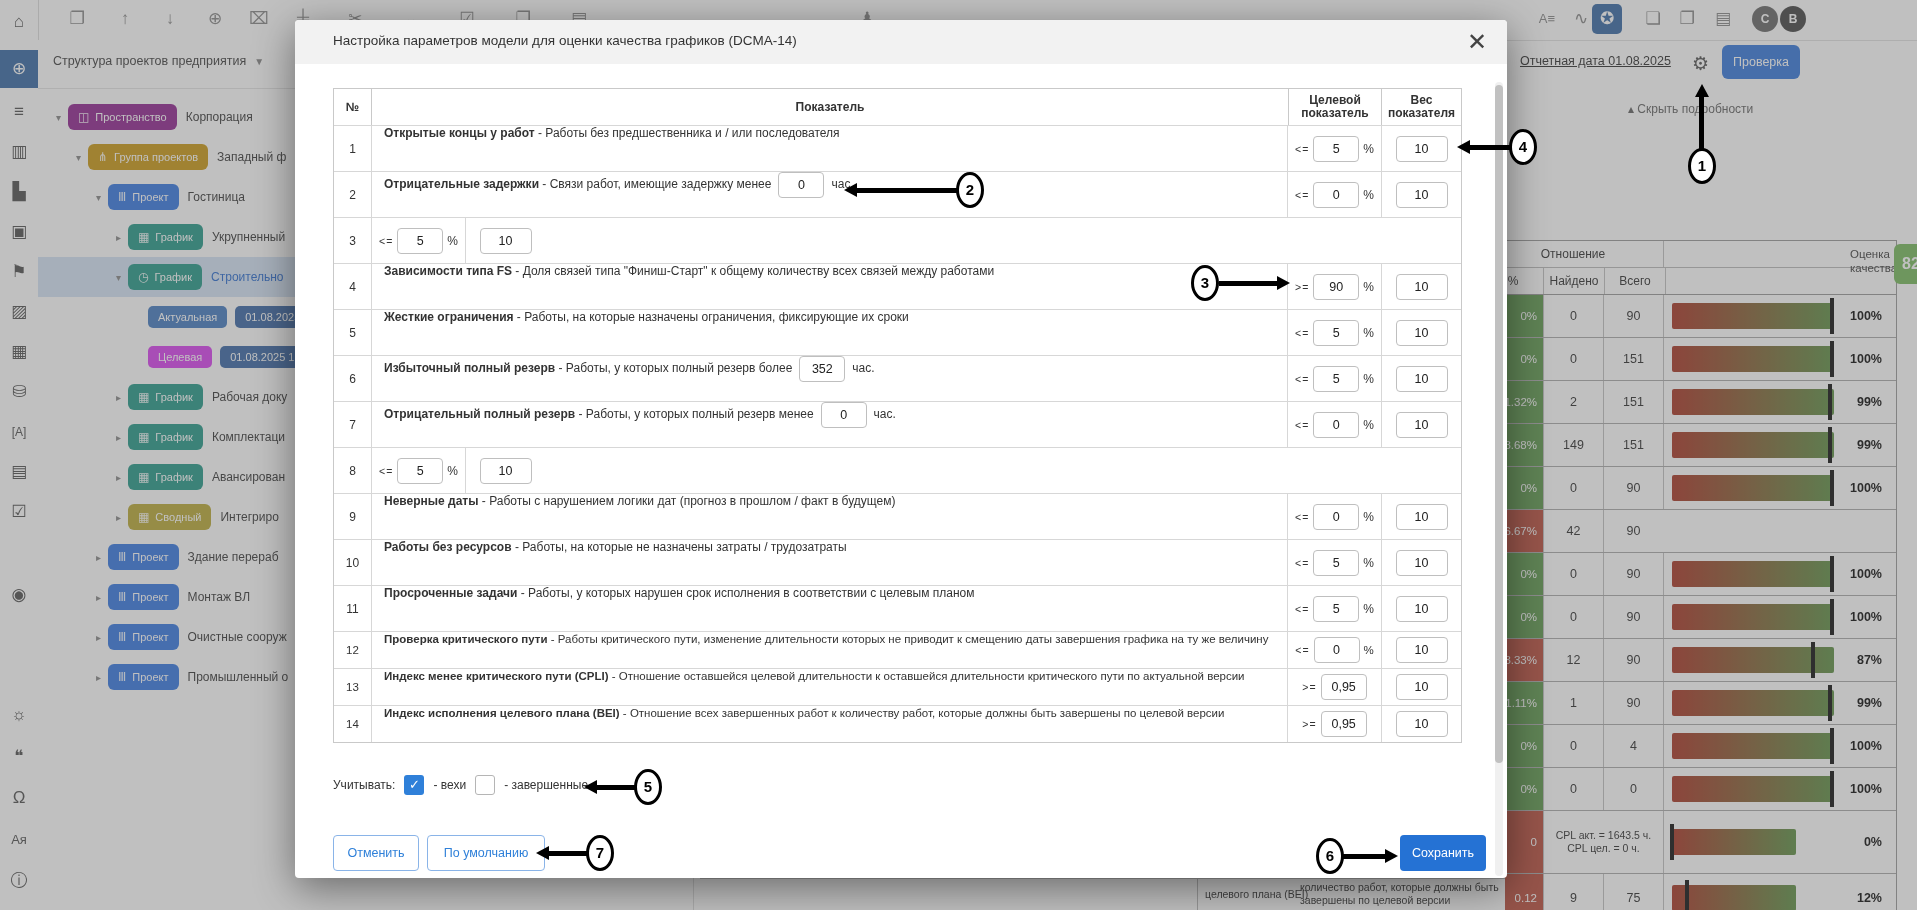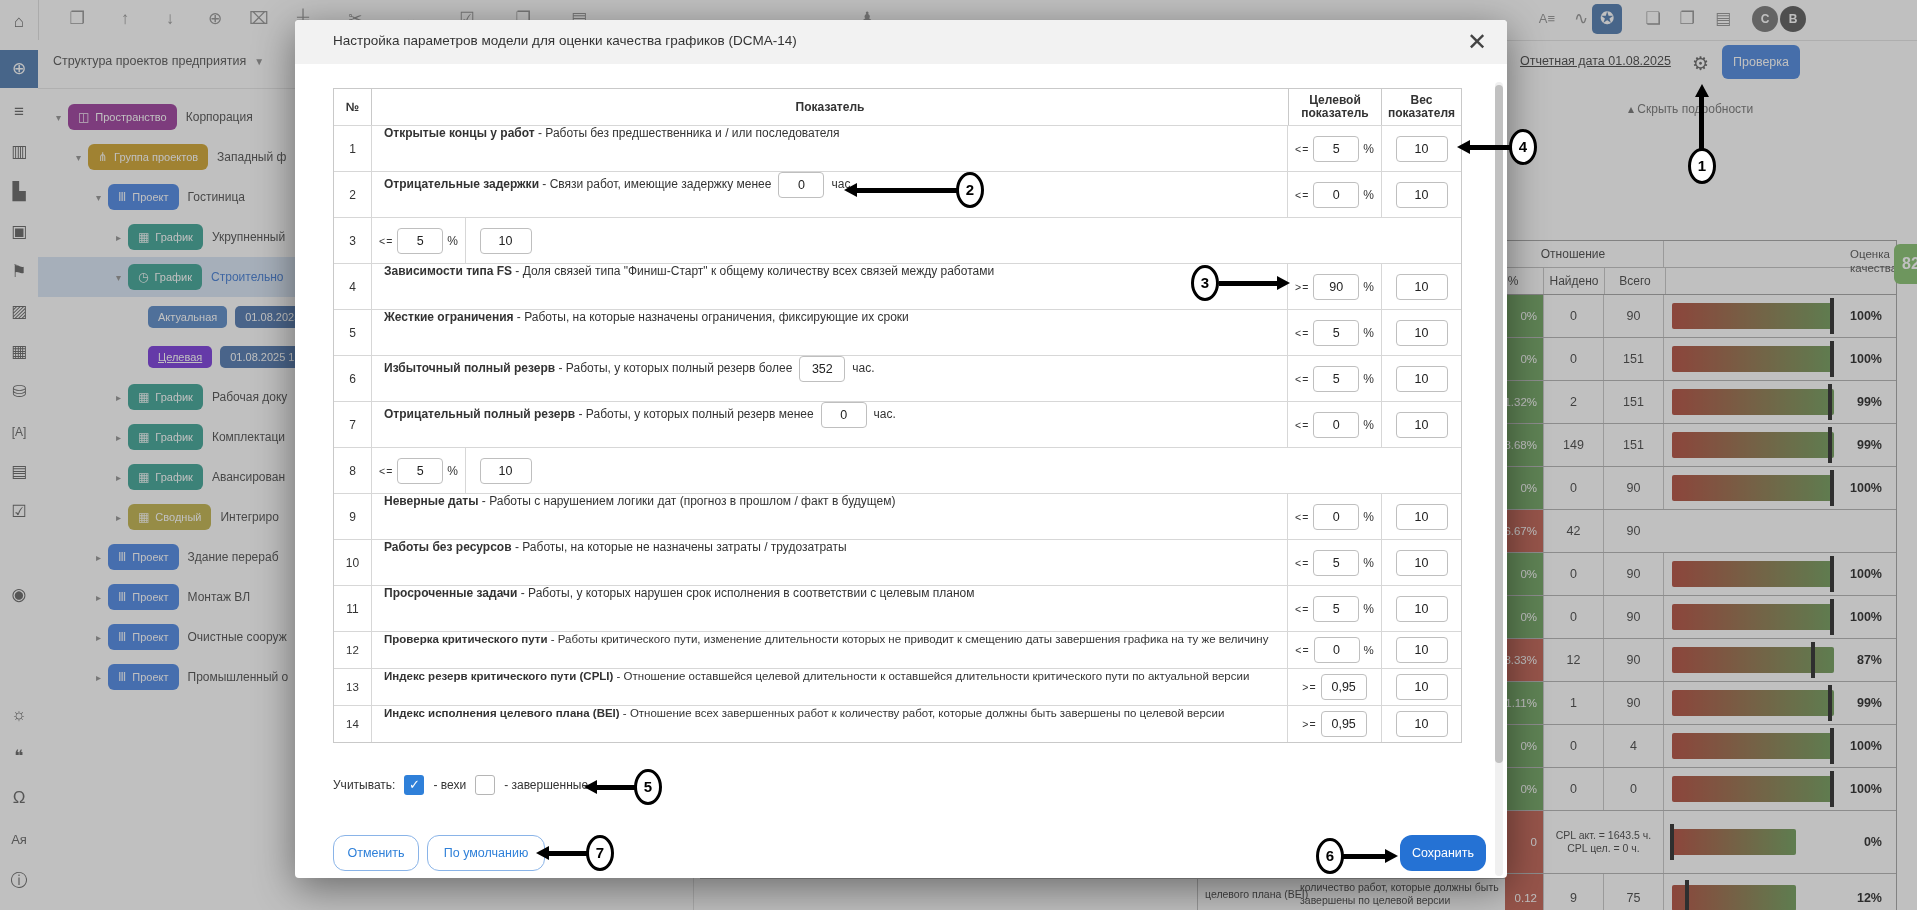--- a/index.html
+++ b/index.html
@@ -72,21 +72,21 @@
   .c-weight{width:79px;flex:none;display:flex;align-items:center;justify-content:center;}
   .op{font-size:10.5px;color:#333;letter-spacing:1px;}
   .minput{height:26px;border:1px solid #bfbfbf;border-radius:4px;text-align:center;font-size:12.5px;color:#222;
     font-family:"Liberation Sans",sans-serif;box-sizing:border-box;background:#fff;}
   .inline-in{width:46px;margin:0 7px;vertical-align:middle;}
   .t-in{width:46px;} .w-in{width:52px;}
   #m-consider{position:absolute;left:38px;top:755px;display:flex;align-items:center;gap:9px;font-size:12px;color:#333;}
   .cb{width:20px;height:20px;border-radius:3px;box-sizing:border-box;flex:none;}
   .cb.on{background:#2f80d9;color:#fff;text-align:center;line-height:20px;font-size:13px;}
   .cb.off{background:#fff;border:1.5px solid #b5b5b5;}
-  .mbtn{position:absolute;top:815px;height:36px;border-radius:12px;font-size:12.5px;box-sizing:border-box;
+  .mbtn{position:absolute;top:815px;height:36px;border-radius:4px;font-size:12.5px;box-sizing:border-box;
     display:flex;align-items:center;justify-content:center;font-family:"Liberation Sans",sans-serif;}
   .mbtn.ghost{background:#fff;border:1px solid #8ab4e8;color:#2f80d9;}
   #btn-cancel{left:38px;width:86px;} #btn-default{left:132px;width:118px;}
   #btn-save{left:1105px;width:86px;background:#2572d4;border:none;color:#fff;}
   #m-scroll{position:absolute;right:4px;top:62px;width:8px;height:794px;background:#f0f0f0;border-radius:4px;}
   #m-thumb{position:absolute;left:0;top:3px;width:8px;height:678px;background:#c1c1c1;border-radius:4px;}
   .co-c{position:absolute;width:28px;height:36px;border:3px solid #000;border-radius:50%;background:#fff;
     color:#000;font-size:15px;font-weight:bold;text-align:center;line-height:30px;box-sizing:border-box;z-index:40;}
   .sh{position:absolute;background:#000;z-index:40;}
   .hl{position:absolute;width:0;height:0;border-top:7px solid transparent;border-bottom:7px solid transparent;border-right:13px solid #000;z-index:40;}
@@ -185,21 +185,21 @@
           </div>
           <div class="tlabel">Строительно</div>
         </div>
         <div class="trow" style="top: 208px; padding-left: 98px;">
           <div class="tcaret"></div>
           <div class="vbadge" style="background: rgb(74, 126, 194);">Актуальная</div>
           <div class="vbadge" style="background: rgb(63, 107, 168); margin-left: 8px;">01.08.2025 10:30</div>
         </div>
         <div class="trow" style="top: 248px; padding-left: 98px;">
           <div class="tcaret"></div>
-          <div class="vbadge" style="background: #6d28d9; text-decoration: underline;">Целевая</div>
+          <div class="vbadge" style="background: #d946ef;">Целевая</div>
           <div class="vbadge" style="background: rgb(63, 107, 168); margin-left: 8px;">01.08.2025 13:02</div>
         </div>
         <div class="trow" style="top: 288px; padding-left: 78px;">
           <div class="tcaret">▸</div>
           <div class="tbadge" style="background: rgb(42, 155, 139);">
             <div class="bic">▦</div>
             <div>График</div>
           </div>
           <div class="tlabel">Рабочая доку</div>
         </div>
@@ -617,21 +617,21 @@
               <input class="minput t-in" value="0" style="">
               <span>%</span>
             </div>
             <div class="c-weight">
               <input class="minput w-in" value="10" style="">
             </div>
           </div>
           <div class="mrow small">
             <div class="c-num">13</div>
             <div class="c-main">
-              <span class="txt"><b>Индекс резерв критического пути (CPLI)</b><span> - Отношение оставшейся целевой длительности к оставшейся длительности критического пути по актуальной версии</span></span>
+              <span class="txt"><b>Индекс менее критического пути (CPLI)</b><span> - Отношение оставшейся целевой длительности к оставшейся длительности критического пути по актуальной версии</span></span>
             </div>
             <div class="c-target">
               <span class="op">&gt;=</span>
               <input class="minput t-in" value="0,95" style="">
             </div>
             <div class="c-weight">
               <input class="minput w-in" value="10" style="">
             </div>
           </div>
           <div class="mrow small">

